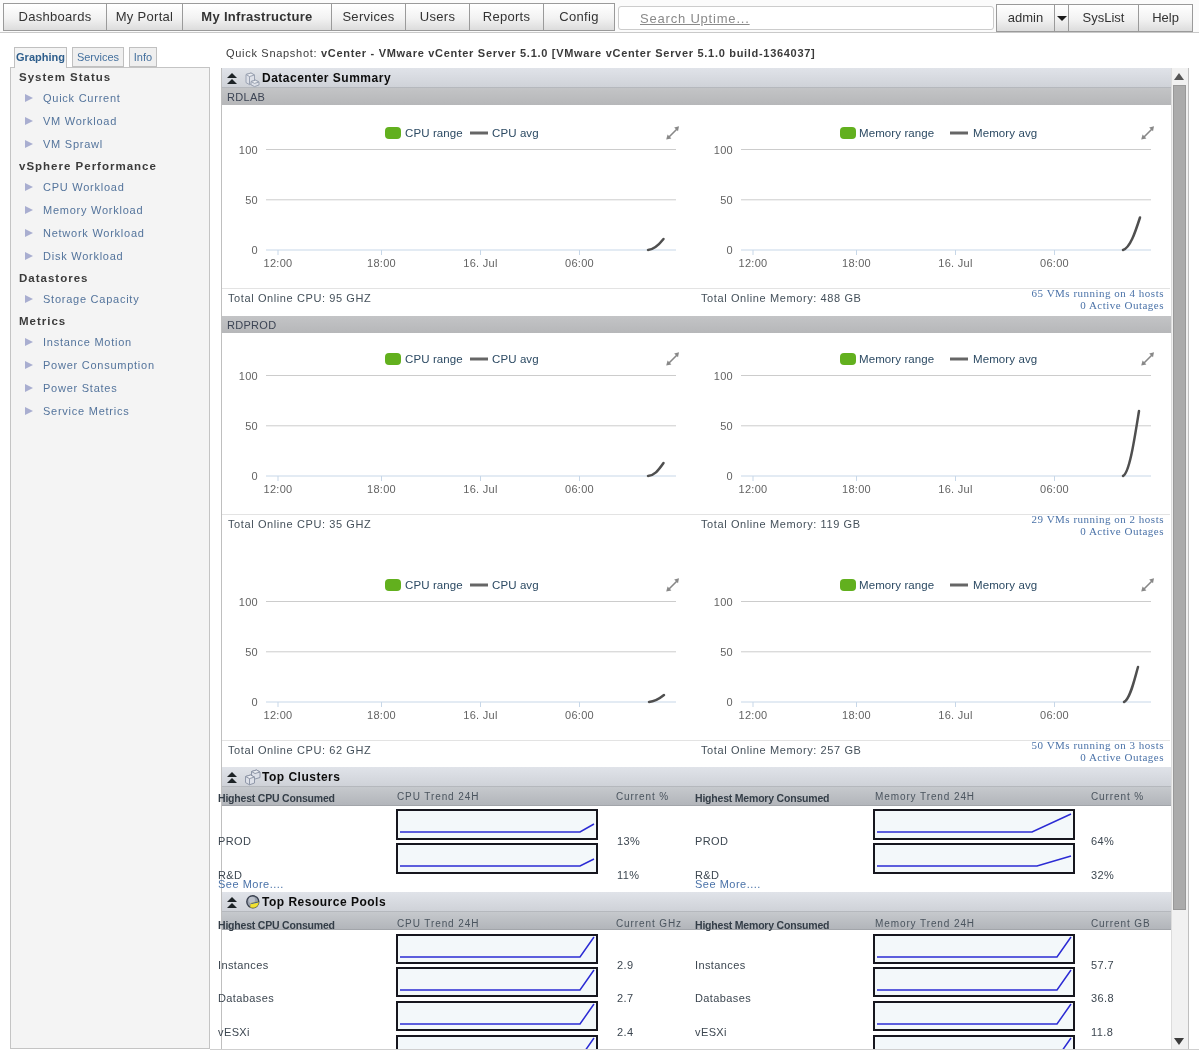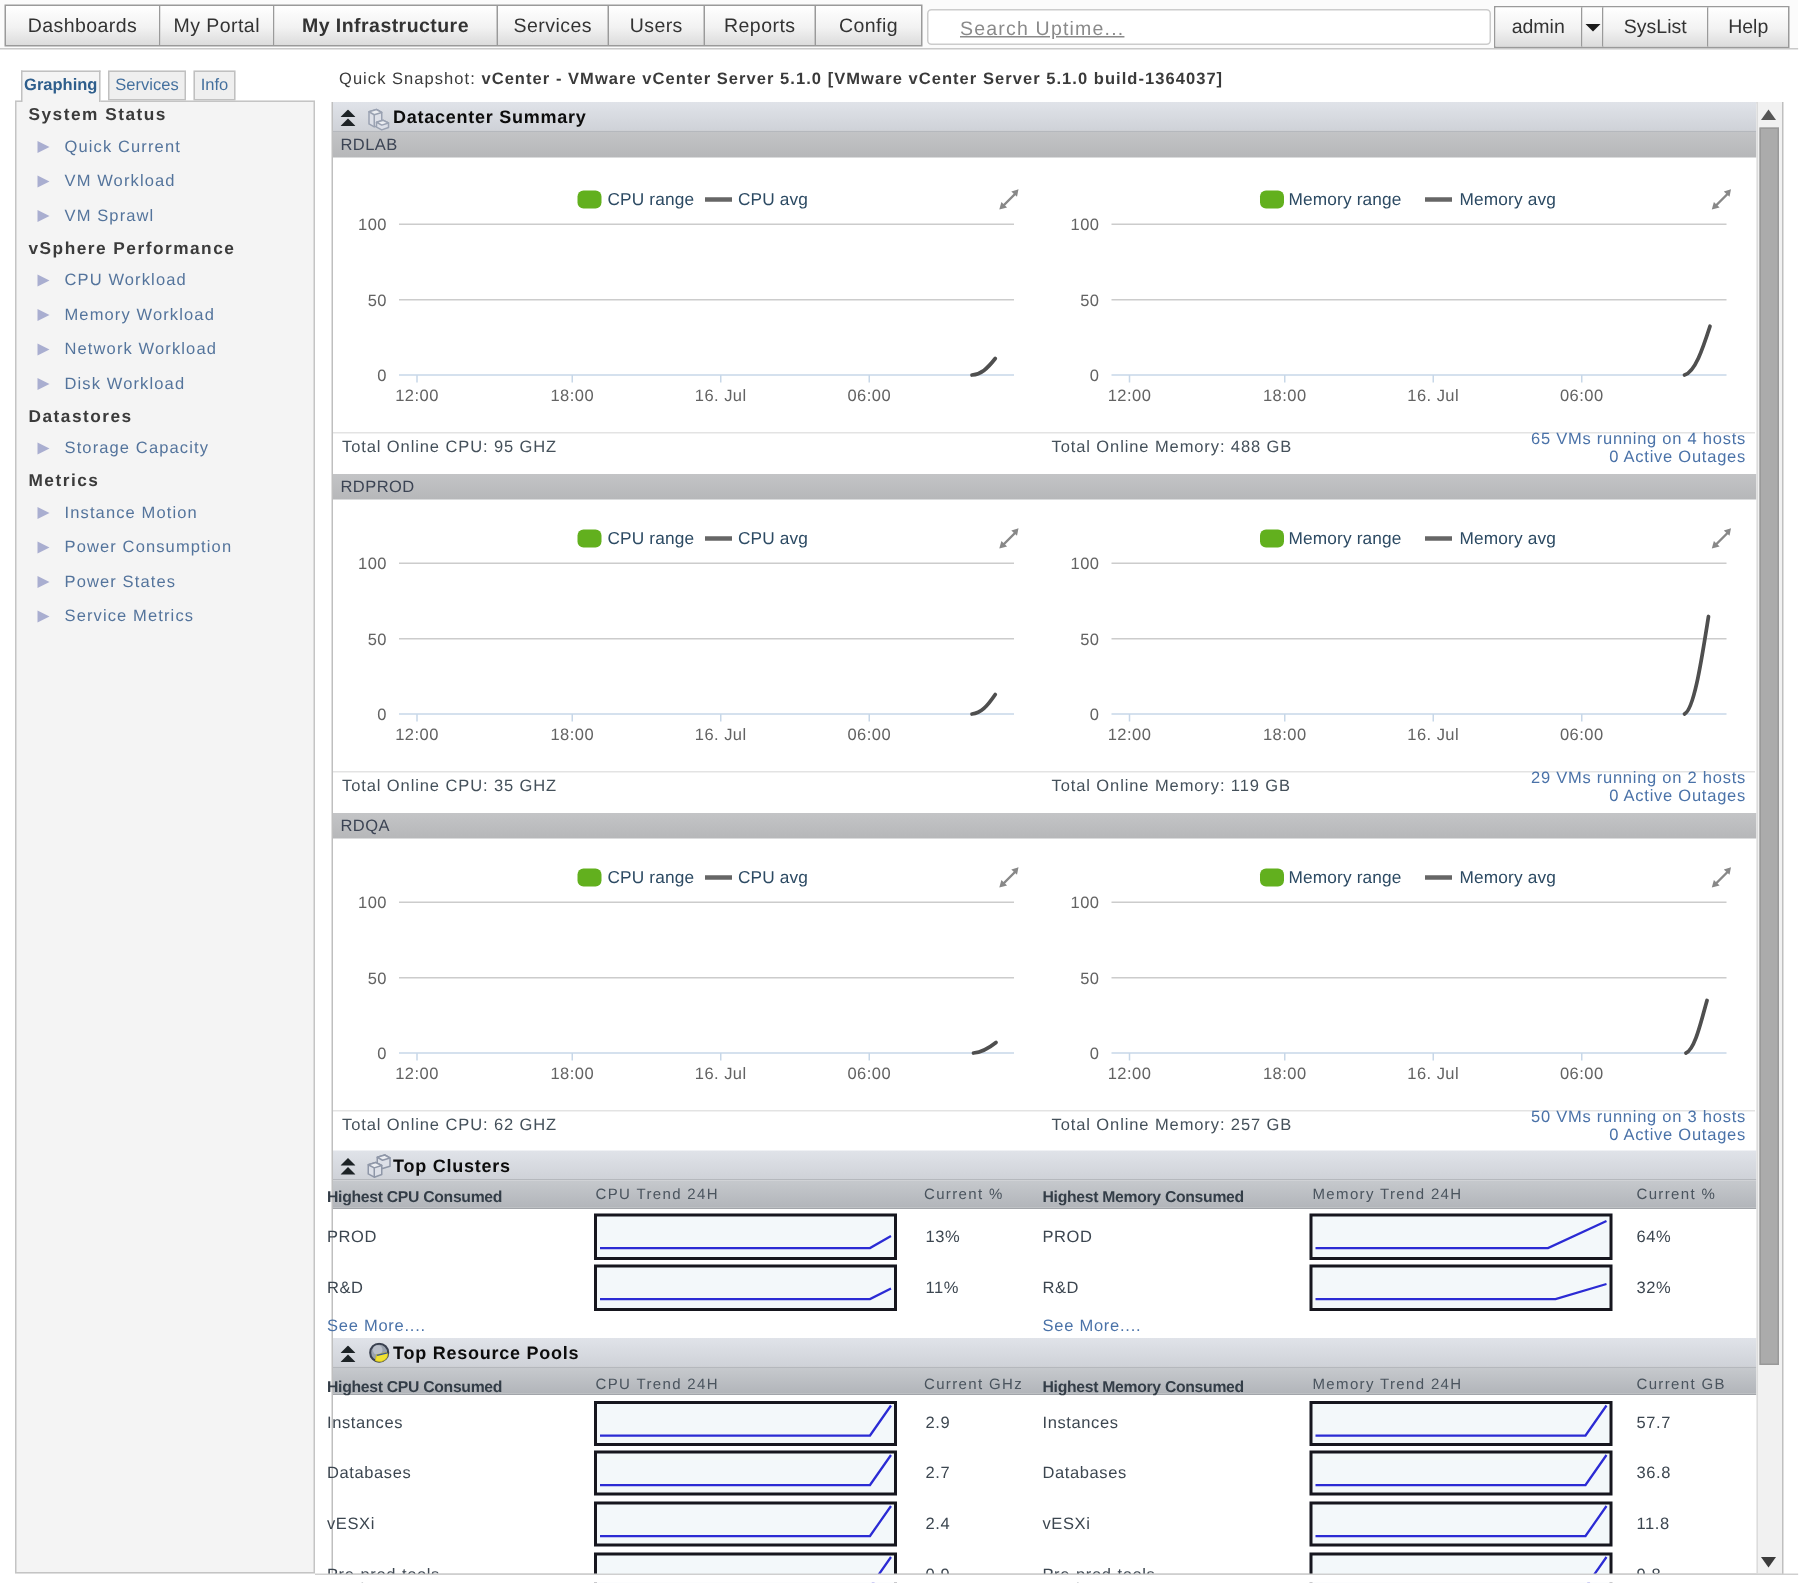--- a/index.html
+++ b/index.html
@@ -33,27 +33,27 @@
 
 #main{position:absolute;left:221px;top:68px;width:968px;height:982px;border:1px solid #bfbfbf;background:#fff;}
 .secbar{position:absolute;left:222px;width:949px;background:linear-gradient(#e0e3e9,#cfd2d8);border-bottom:1px solid #b5b8bd;}
 .secbar .t{position:absolute;left:40px;font-size:12px;font-weight:bold;color:#0c0c0c;letter-spacing:0.5px;}
 .rdbar{position:absolute;left:222px;width:949px;height:17px;background:linear-gradient(#c3c4c6,#b6b7b9);font-size:11px;color:#3c4454;
   line-height:19px;padding-left:5px;letter-spacing:0.3px;}
 .chart{position:absolute;}
 .lgt{font-size:11.5px;fill:#2c4a63;letter-spacing:0.1px;}
 .axt{font-size:11px;fill:#636363;letter-spacing:0.3px;}
 .totrow{position:absolute;font-size:11px;color:#44505a;letter-spacing:0.6px;}
-.vms{position:absolute;font-size:11px;color:#4a72a8;text-align:right;letter-spacing:0.5px;line-height:12px;}
+.vms{position:absolute;font-size:11px;color:#4a72a8;text-align:right;letter-spacing:0.5px;line-height:12px;font-family:Liberation Serif, serif;}
 .sep{position:absolute;left:222px;width:948px;height:1px;background:#e3e3e3;}
 
 .thead{position:absolute;left:222px;width:949px;background:linear-gradient(#c6c9cd,#b2b5ba);border-bottom:1px solid #a2a5aa;}
 .th{position:absolute;font-size:10px;color:#4a545e;letter-spacing:0.9px;}
 .th.b{font-weight:bold;color:#333d47;font-size:10.5px;letter-spacing:-0.2px;margin-top:0.5px;}
-.td{position:absolute;font-size:11px;color:#3c4650;letter-spacing:0.4px;}
+.td{position:absolute;font-size:11px;color:#3c4650;letter-spacing:0.4px;margin-top:16px;}
 .spark{position:absolute;background:#f3f8fa;border:2px solid #16161e;}
 .seemore{position:absolute;font-size:11px;color:#4a72a8;letter-spacing:0.5px;}
 .ic{position:absolute;}
 
 #sbtrack{position:absolute;left:1171px;top:68px;width:17px;height:981px;background:#f1f1f1;border-left:1px solid #dcdcdc;}
 #sbthumb{position:absolute;left:1173px;top:85px;width:13px;height:825px;background:#ababab;border:1px solid #999;}
 .sbarrow{position:absolute;width:0;height:0;border-left:5px solid transparent;border-right:5px solid transparent;}
 </style></head><body>
 <div id="page">
 
@@ -233,21 +233,20 @@
 <text x="57" y="162" class="axt" text-anchor="middle">12:00</text>
 <text x="160.5" y="162" class="axt" text-anchor="middle">18:00</text>
 <text x="259.5" y="162" class="axt" text-anchor="middle">16. Jul</text>
 <text x="358.5" y="162" class="axt" text-anchor="middle">06:00</text>
 <path d="M 427 145 C 433.5 142 438.5 108 443 80" fill="none" stroke="#4f4f4f" stroke-width="2.5" stroke-linecap="round"></path>
 </svg>
 <div class="sep" style="top:514px"></div>
 <div class="totrow" style="left:228px;top:518px">Total Online CPU: 35 GHZ</div>
 <div class="totrow" style="left:701px;top:518px">Total Online Memory: 119 GB</div>
 <div class="vms" style="right:35px;top:513px;width:220px">29 VMs running on 2 hosts<br>0 Active Outages</div>
-<div class="rdbar" style="top:542px">RDQA</div>
 <svg class="chart" style="left:221px;top:557px" width="475" height="190">
 <rect x="164" y="22" width="16" height="12" rx="4" fill="#62b01e"></rect>
 <text x="184" y="31.8" class="lgt">CPU range</text>
 <line x1="249" y1="28" x2="267" y2="28" stroke="#666666" stroke-width="3"></line>
 <text x="271" y="31.8" class="lgt">CPU avg</text>
 <g class="expand" transform="translate(444,20)">
         <line x1="3.5" y1="12.5" x2="12.5" y2="3.5" stroke="#888" stroke-width="1.6"></line>
         <path d="M9.2 2.6 L14 1.2 L13 6.2 Z" fill="#888"></path>
         <path d="M2.6 9.6 L1.2 14.6 L6.4 13.4 Z" fill="#888"></path>
       </g>

